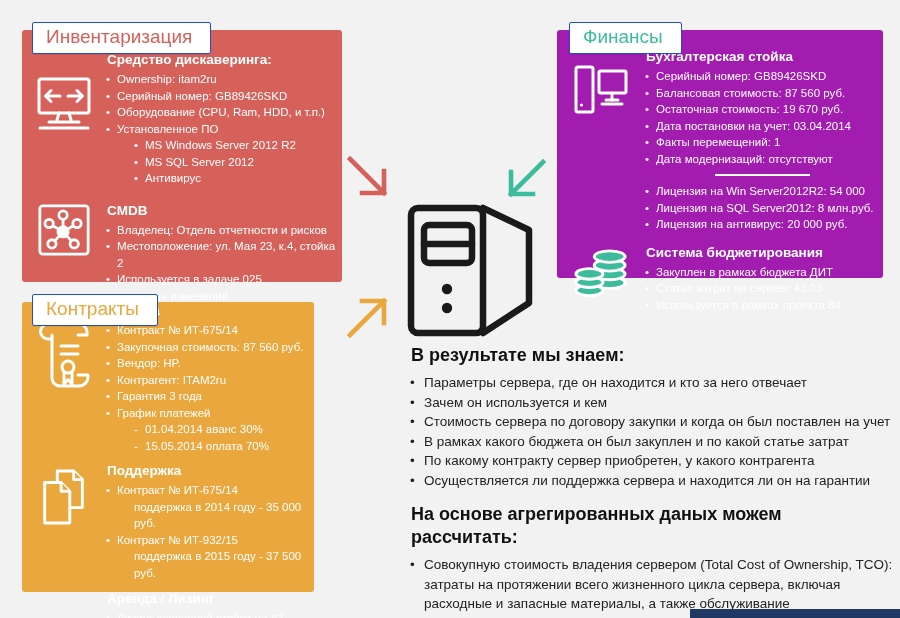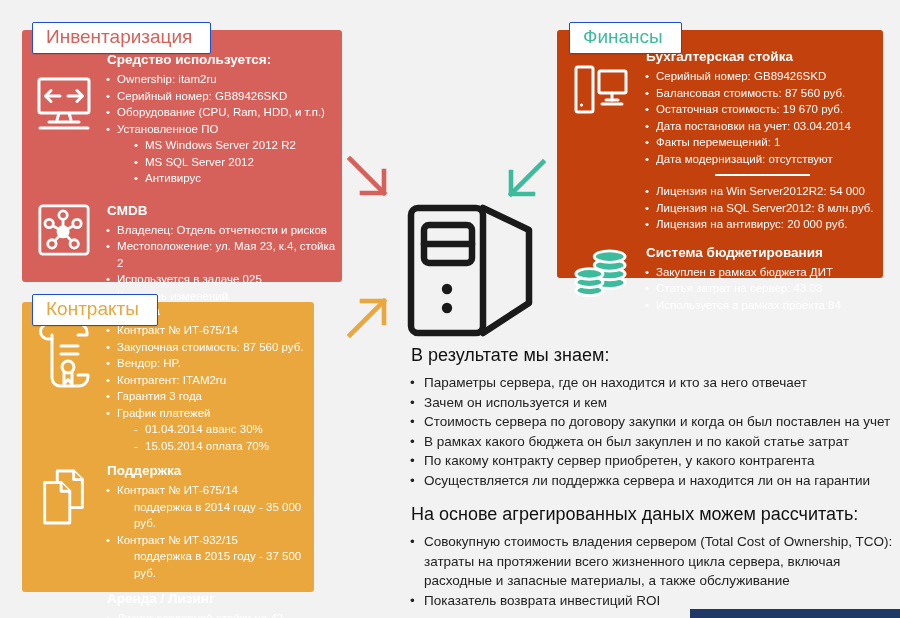--- a/index.html
+++ b/index.html
@@ -4,21 +4,21 @@
 <style>
   html,body{margin:0;padding:0}
   body{
     width:900px;height:618px;position:relative;overflow:hidden;
     background:#f2f2f3;
     font-family:"Liberation Sans","DejaVu Sans",sans-serif;
     -webkit-font-smoothing:antialiased;
   }
   .panel{position:absolute;border-radius:3px}
   .p-red{background:#d6615a}
-  .p-teal{background:#c2410c}
+  .p-teal{background:#a21caf}
   .p-orange{background:#e9a73d}
 
   .title-box{
     position:absolute;top:-8px;background:#ffffff;border:1px solid #1d4ed8;
     border-radius:2px;padding:2px 18px 4px 13px;font-size:19px;line-height:24px;
     white-space:nowrap;box-shadow:0 1px 1px rgba(0,0,0,.08);
   }
   .t-red{color:#d6615a}.t-teal{color:#3dbc9d}.t-orange{color:#e9a73d}
 
   .section{display:flex}
@@ -55,21 +55,21 @@
 
   
   .abs{position:absolute}
   #server-art{left:403px;top:202px}
   #arrow-red{left:346px;top:155px}
   #arrow-teal{left:503px;top:158px}
   #arrow-orange{left:345px;top:294px}
 
   
   #right-block{position:absolute;left:410px;top:344px;width:483px}
-  .rb-heading{font-size:18px;font-weight:normal;color:#111111;margin:0 0 6px 1px;line-height:23px}
+  .rb-heading{font-size:18px;font-weight:bold;color:#111111;margin:0 0 6px 1px;line-height:23px}
   .rb .bullet{color:#222222;font-size:13.5px;line-height:19.5px}
   .rb .bullet .mk{width:14px}
   #calc-section{margin-top:13px}
 
   #footer-bar{left:690px;top:609px;width:210px;height:9px;background:#1f3864}
 
   svg{display:block}
   .wicon{stroke:#ffffff;fill:none;stroke-width:3;stroke-linecap:round;stroke-linejoin:round}
 </style>
 </head>
@@ -88,21 +88,21 @@
           <line x1="32" y1="22" x2="46" y2="22"></line>
             <polyline points="41,16.5 46.5,22 41,27.5"></polyline>
           <line x1="23" y1="39" x2="21" y2="46"></line>
             <line x1="33" y1="39" x2="35" y2="46"></line>
           <line x1="13" y1="48" x2="43" y2="48"></line>
           <line x1="4" y1="54" x2="52" y2="54"></line>
         </svg>
       </span>
     </div>
     <div class="content-cell">
-      <div class="sec-heading">Средство используется:</div>
+      <div class="sec-heading">Средство дискаверинга:</div>
       <div>
           <div class="bullet">
             <span class="mk">•</span>
             <span class="tx">Ownership: itam2ru</span>
           </div>
           <div class="bullet">
             <span class="mk">•</span>
             <span class="tx">Серийный номер: GB89426SKD</span>
           </div>
           <div class="bullet">

